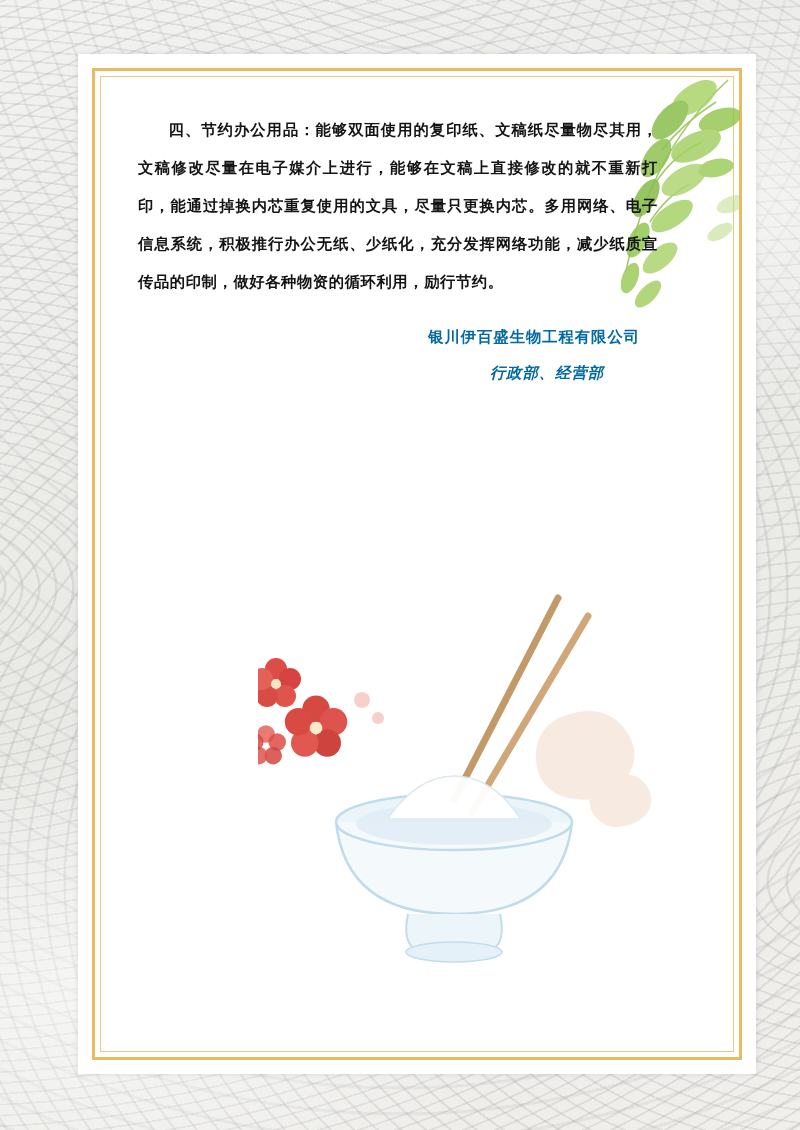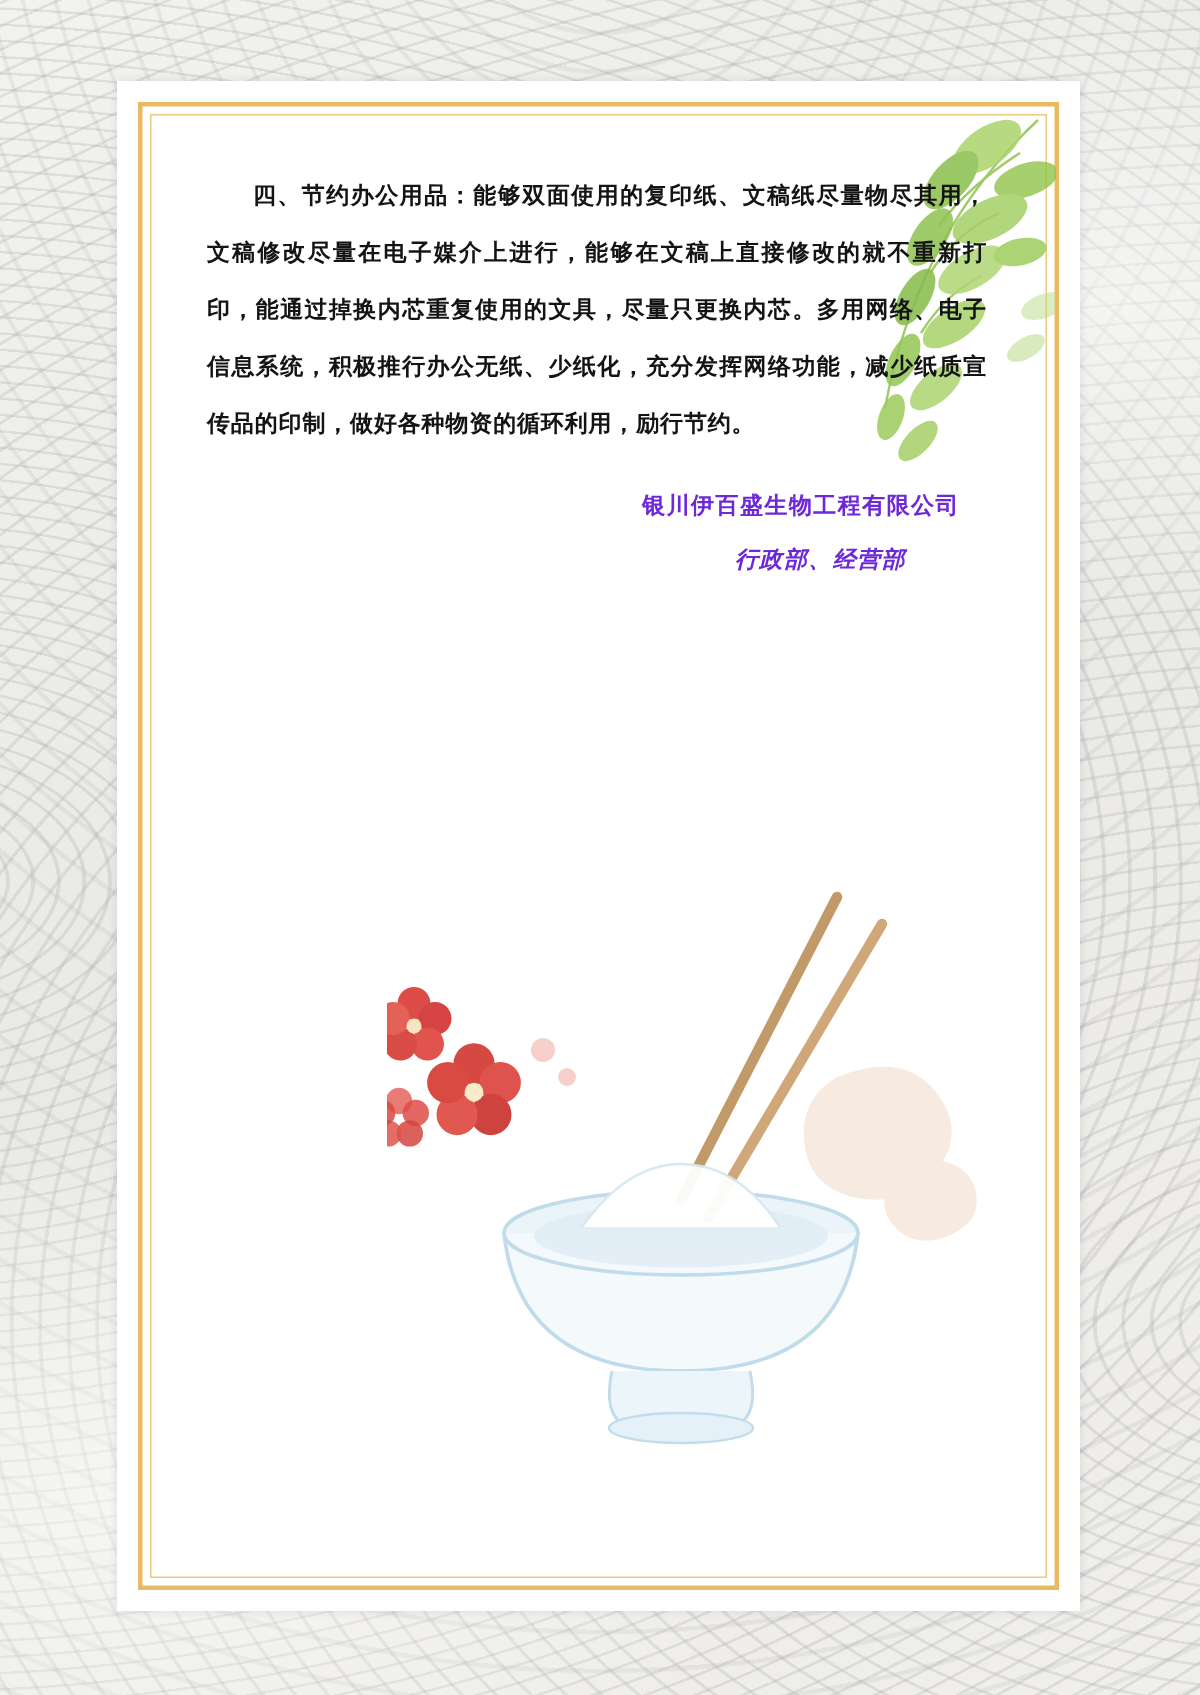--- a/index.html
+++ b/index.html
@@ -36,20 +36,21 @@
 
   
   #card {
     position: absolute;
     left: 78px;
     top: 54px;
     width: 642px;
     height: 1020px;
     background: #ffffff;
     box-shadow: 0 0 6px rgba(0,0,0,0.10);
+    padding-left: 36px;
   }
 
   
   #frame-outer {
     position: absolute;
     left: 14px;
     top: 14px;
     right: 14px;
     bottom: 14px;
     border: 3px solid #e8bb62;
@@ -101,21 +102,21 @@
     text-indent: 2em;
     margin: 0 0 2px 0;
     letter-spacing: 0.6px;
     font-weight: 600;
     font-family: "DejaVu Serif", "Liberation Serif", serif;
   }
   .sign-block {
     margin-top: 18px;
     font-size: 15.3px;
     line-height: 2.35;
-    color: #6d28d9;
+    color: #0369a1;
     font-weight: 600;
     letter-spacing: 1px;
     font-family: "DejaVu Serif", "Liberation Serif", serif;
   }
   .sign-line { text-align: right; padding-right: 18px; }
   .sign-line.l2 { padding-right: 54px; font-style: italic; }
   .sign-line.l3 { padding-right: 78px; }
 </style>
 </head>
 <body>

